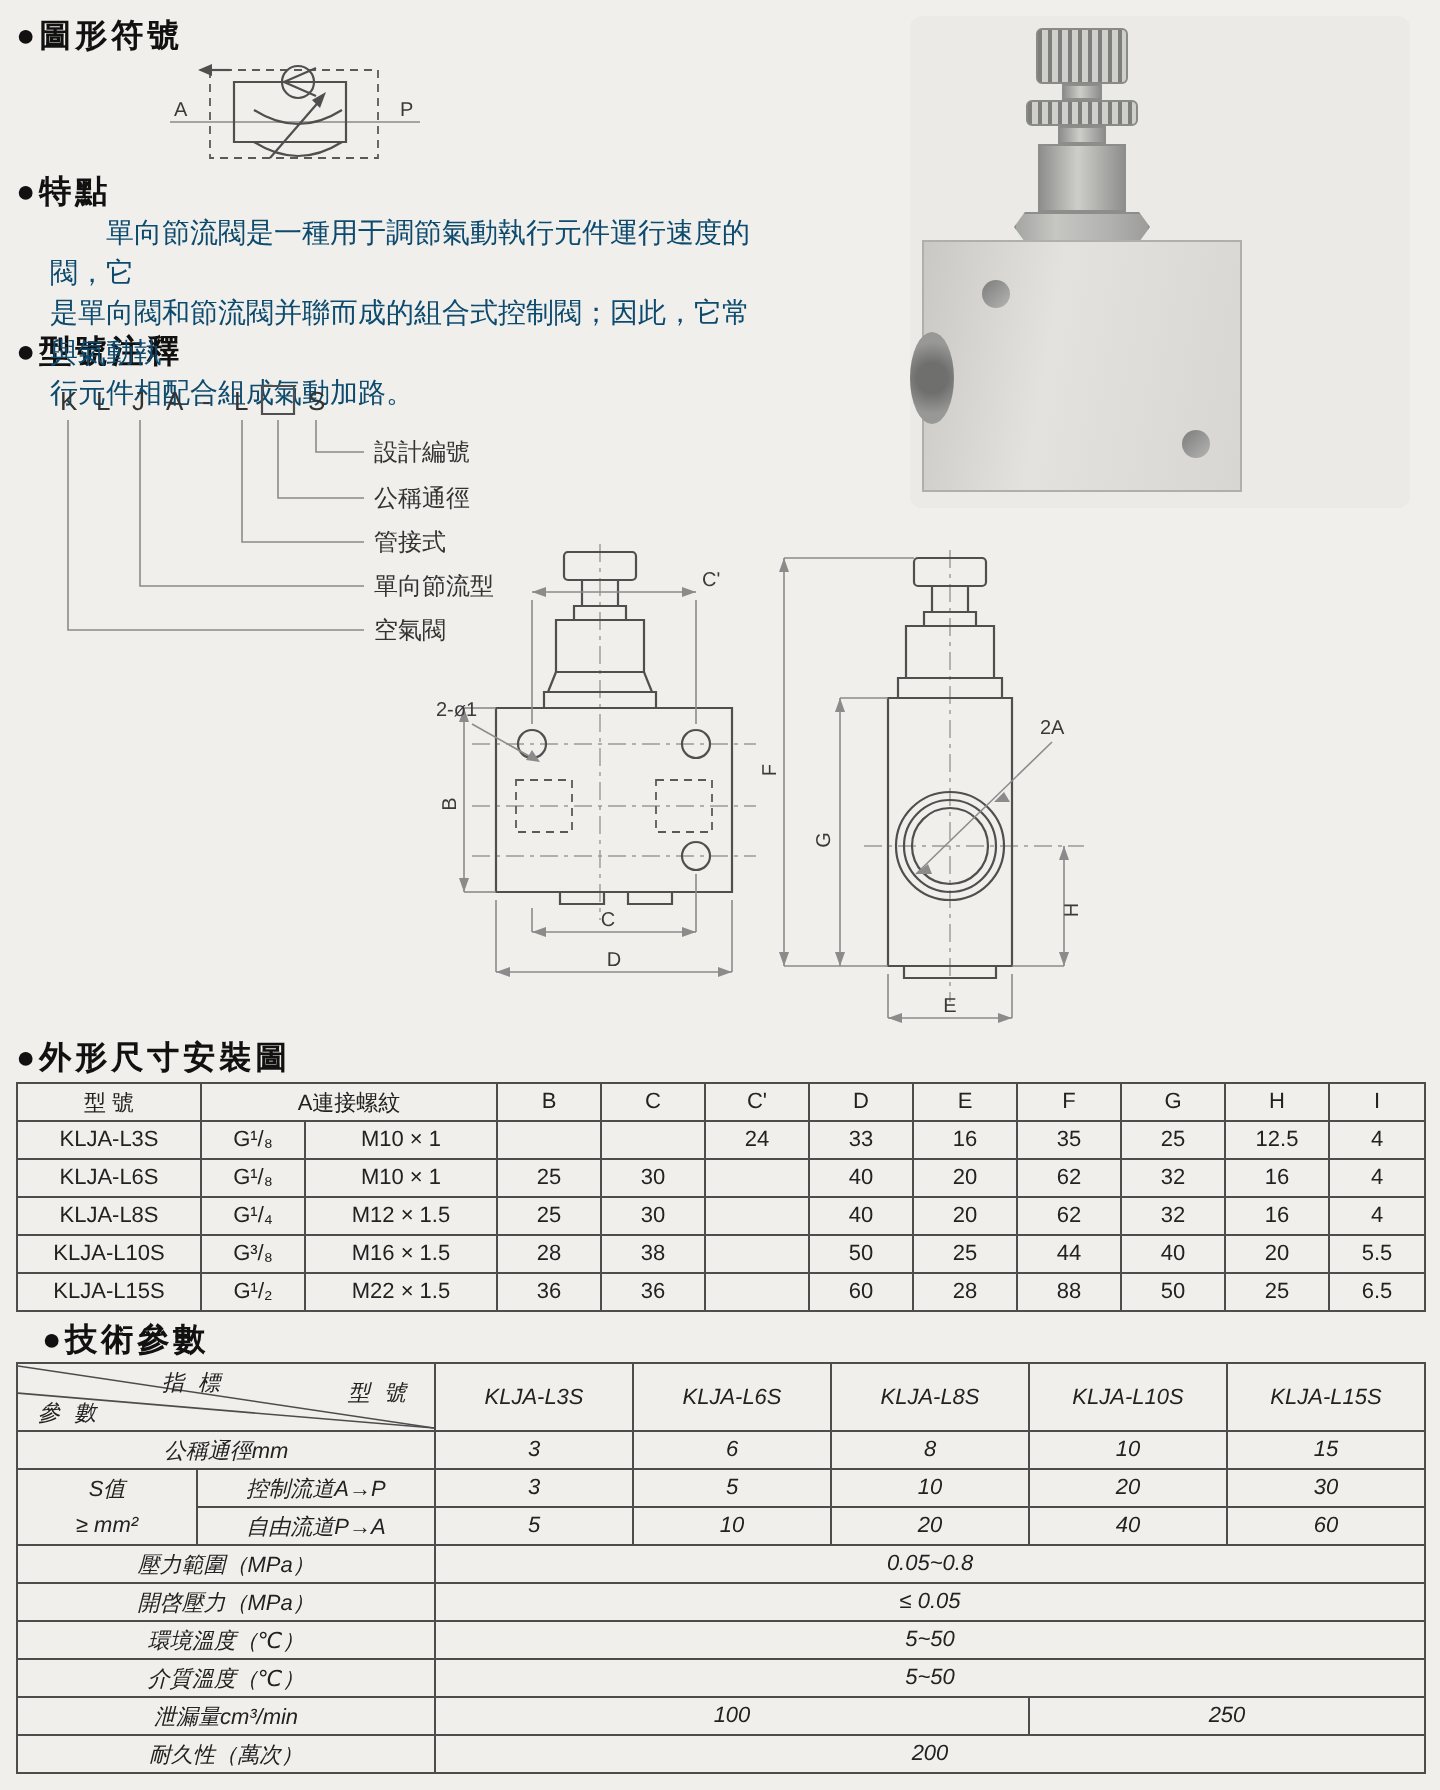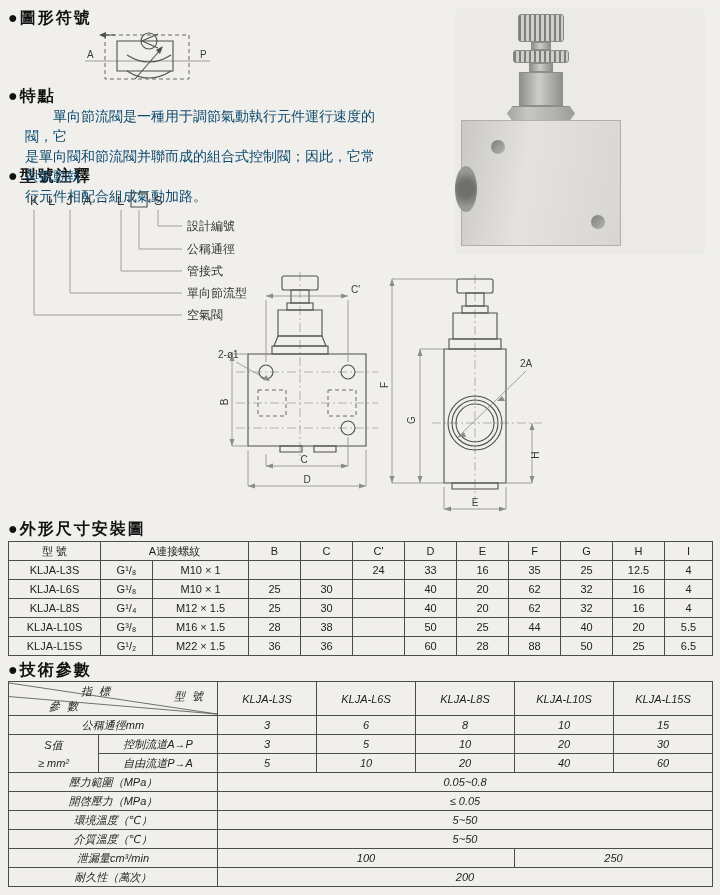--- a/index.html
+++ b/index.html
@@ -18,21 +18,21 @@
   .feat-text .indent { text-indent:2em; }
 
   
   table { border-collapse:collapse; table-layout:fixed; font-size:11px; color:#222; background:transparent; }
   td, th { border:1px solid #4c4c4c; text-align:center; padding:0 2px; height:19px; font-weight:normal; overflow:hidden; white-space:nowrap; }
   .ptable .hdr-row td { height:34px; }
   .corner { position:relative; padding:0; }
   .corner svg { position:absolute; left:0; top:0; width:100%; height:100%; }
   .corner .c-top { position:absolute; left:72px; top:2px; font-size:11px; letter-spacing:2px; }
   .corner .c-right { position:absolute; right:12px; top:7px; font-size:11px; letter-spacing:2px; }
-  .corner .c-bottom { position:absolute; left:10px; top:17px; font-size:11px; letter-spacing:2px;margin-left:30px; }
+  .corner .c-bottom { position:absolute; left:10px; top:17px; font-size:11px; letter-spacing:2px; }
   .sv-cell div { line-height:18px; }
 
   
   .draw line, .draw path, .draw rect, .draw circle, .draw polyline { vector-effect:non-scaling-stroke; }
   .obj { stroke:#4f4f4f; stroke-width:1.1; fill:none; }
   .thin { stroke:#8b8b8b; stroke-width:0.8; fill:none; }
   .cline { stroke:#9a9a9a; stroke-width:0.7; fill:none; stroke-dasharray:9 3 2 3; }
   .hid { stroke:#5a5a5a; stroke-width:0.9; fill:none; stroke-dasharray:4 3; }
   .dimtxt { font-size:10px; fill:#3a3a3a; font-family:"Liberation Sans","DejaVu Sans",sans-serif; }
   .codechar { font-size:13px; fill:#333; letter-spacing:1px; }
@@ -46,21 +46,21 @@
 </style>
 </head>
 <body>
 
 <div class="abs" style="left:0;top:0;width:720px;height:720px;">
 
   <div class="abs sec-title" style="left:8px;top:8px;">●圖形符號</div>
   <div class="abs sec-title" style="left:8px;top:86px;">●特點</div>
   <div class="abs sec-title" style="left:8px;top:166px;font-family:Liberation Serif, serif;">●型號注釋</div>
   <div class="abs sec-title" style="left:8px;top:519px;">●外形尺寸安裝圖</div>
-  <div class="abs sec-title" style="left:8px;top:660px;">●技術參數</div>
+  <div class="abs sec-title" style="left:21px;top:660px;">●技術參數</div>
 
   <svg class="abs draw" style="left:85px;top:25px;" width="125" height="64" viewBox="0 0 125 64">
     <line class="thin" x1="0" y1="36" x2="125" y2="36"></line>
     <rect class="hid" x="20" y="10" width="84" height="44"></rect>
     <line class="obj" x1="30" y1="10" x2="17" y2="10"></line>
     <polygon points="14,10 21,7 21,13" fill="#4f4f4f"></polygon>
     <rect class="obj" x="32" y="16" width="56" height="30"></rect>
     <circle class="obj" cx="64" cy="16" r="8"></circle>
     <polyline class="obj" points="73,9 57,16 73,23"></polyline>
     <path class="obj" d="M42,30 Q64,44 86,30"></path>

